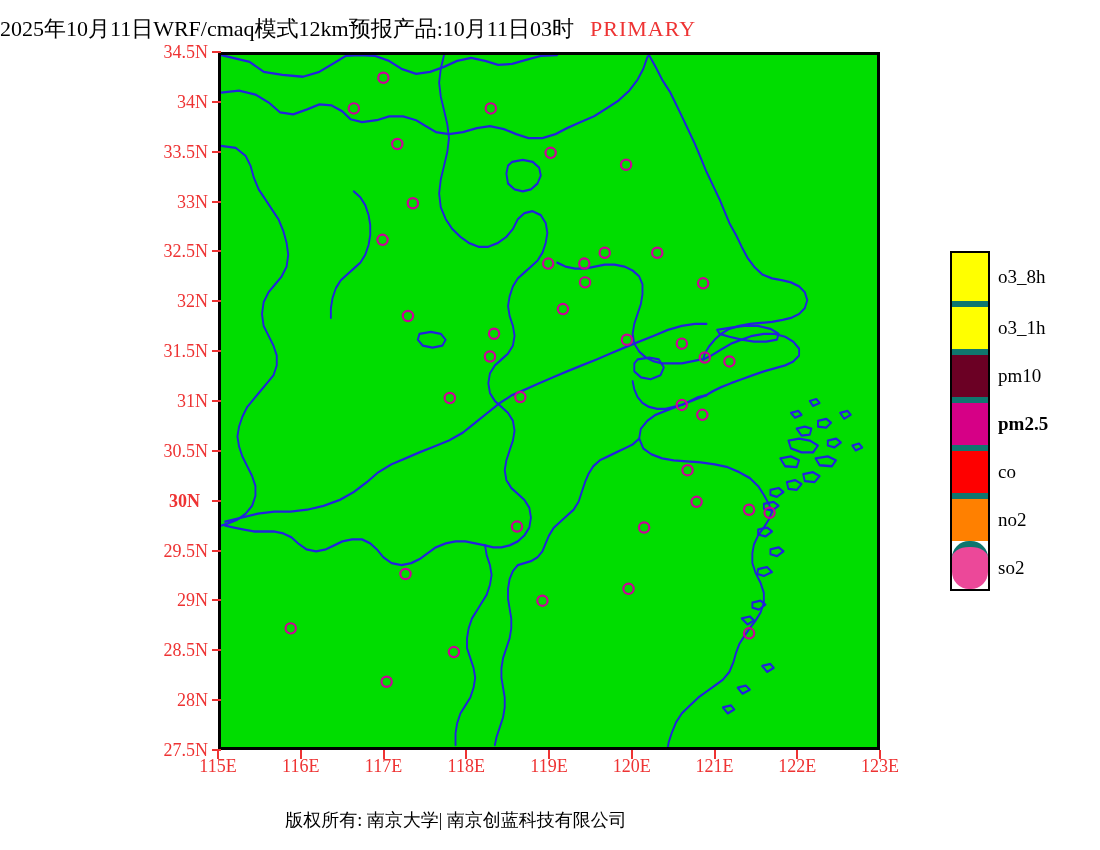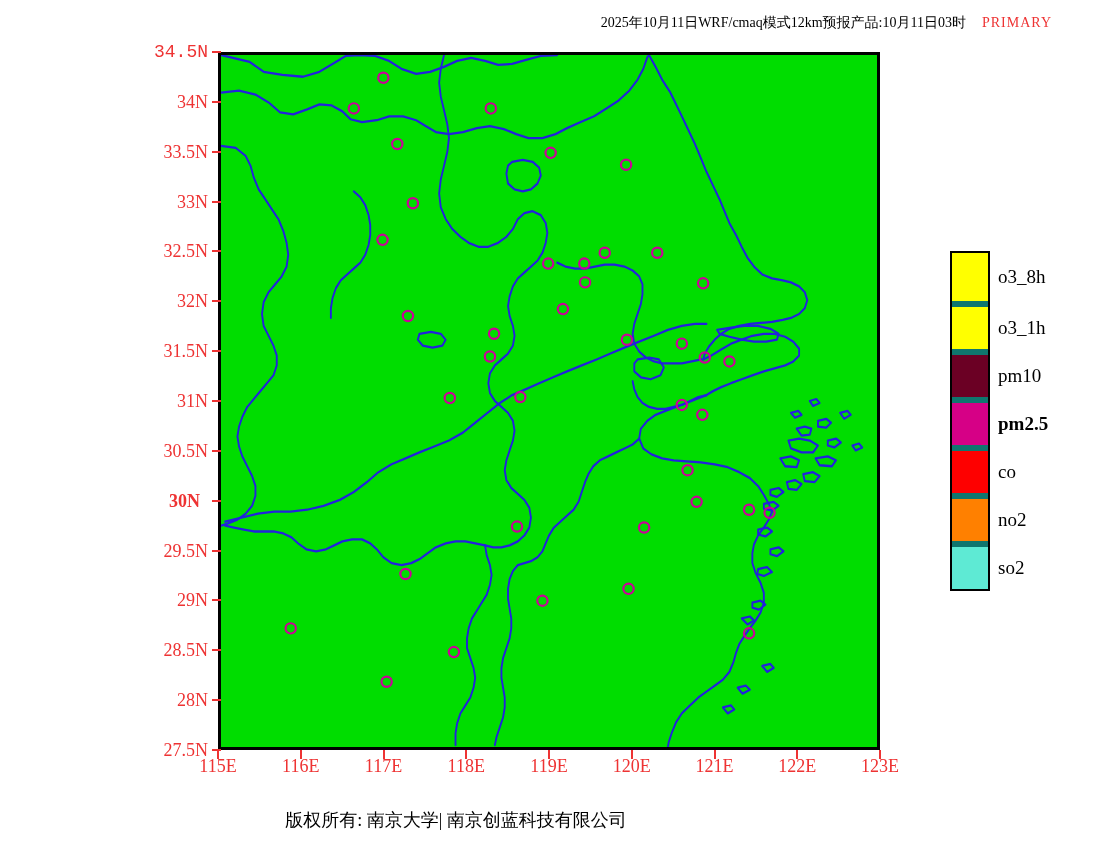--- a/index.html
+++ b/index.html
@@ -13,23 +13,23 @@
     position: relative;
     font-family: "Liberation Serif", "DejaVu Serif", serif;
     overflow: hidden;
   }
 
   
   #title-bar {
     position: absolute;
     left: 0; top: 14px;
     width: 1052px;
-    text-align: right;
+    text-align: left;
     white-space: nowrap;
-    font-size: 14px;
+    font-size: 22px;
     letter-spacing: 0px;
   }
   #title-bar .title-main {
     color: #000000;
     font-family: "Liberation Serif", "DejaVu Serif", serif;
   }
   #title-bar .title-primary {
     color: #ee3333;
     margin-left: 16px;
     letter-spacing: 1px;
@@ -334,21 +334,21 @@
     </div>
     <div class="legend-row" style="background: rgb(214, 0, 134); font-weight: bold;">
       <span class="legend-label">pm2.5</span>
     </div>
     <div class="legend-row" style="background: rgb(254, 0, 0);">
       <span class="legend-label">co</span>
     </div>
     <div class="legend-row" style="background: rgb(255, 128, 0);">
       <span class="legend-label">no2</span>
     </div>
-    <div class="legend-row" style="background: #5eead4;">
+    <div class="legend-row" style="background: #ec4899; border-radius: 17px;">
       <span class="legend-label">so2</span>
     </div>
   </div>
 
 <div id="footer">版权所有: 南京大学| 南京创蓝科技有限公司</div>
 
 <div class="ytick-label" style="top: 750px; right: 892px;">27.5N</div>
 <div class="ytick-mark" style="top: 750px;"></div>
 <div class="ytick-label" style="top: 700.143px; right: 892px;">28N</div>
 <div class="ytick-mark" style="top: 700.143px;"></div>
@@ -369,21 +369,21 @@
 <div class="ytick-label" style="top: 301.286px; right: 892px;">32N</div>
 <div class="ytick-mark" style="top: 301.286px;"></div>
 <div class="ytick-label" style="top: 251.429px; right: 892px;">32.5N</div>
 <div class="ytick-mark" style="top: 251.429px;"></div>
 <div class="ytick-label" style="top: 201.571px; right: 892px;">33N</div>
 <div class="ytick-mark" style="top: 201.571px;"></div>
 <div class="ytick-label" style="top: 151.714px; right: 892px;">33.5N</div>
 <div class="ytick-mark" style="top: 151.714px;"></div>
 <div class="ytick-label" style="top: 101.857px; right: 892px; text-align: center;">34N</div>
 <div class="ytick-mark" style="top: 101.857px;"></div>
-<div class="ytick-label" style="top: 52px; right: 892px; font-family: Liberation Mono, monospace;">34.5N</div>
+<div class="ytick-label" style="top: 52px; right: 892px;">34.5N</div>
 <div class="ytick-mark" style="top: 52px;"></div>
 <div class="xtick-label" style="left: 218px;">115E</div>
 <div class="xtick-mark" style="left: 218px;"></div>
 <div class="xtick-label" style="left: 300.75px;">116E</div>
 <div class="xtick-mark" style="left: 300.75px;"></div>
 <div class="xtick-label" style="left: 383.5px;">117E</div>
 <div class="xtick-mark" style="left: 383.5px;"></div>
 <div class="xtick-label" style="left: 466.25px;">118E</div>
 <div class="xtick-mark" style="left: 466.25px;"></div>
 <div class="xtick-label" style="left: 549px;">119E</div>

